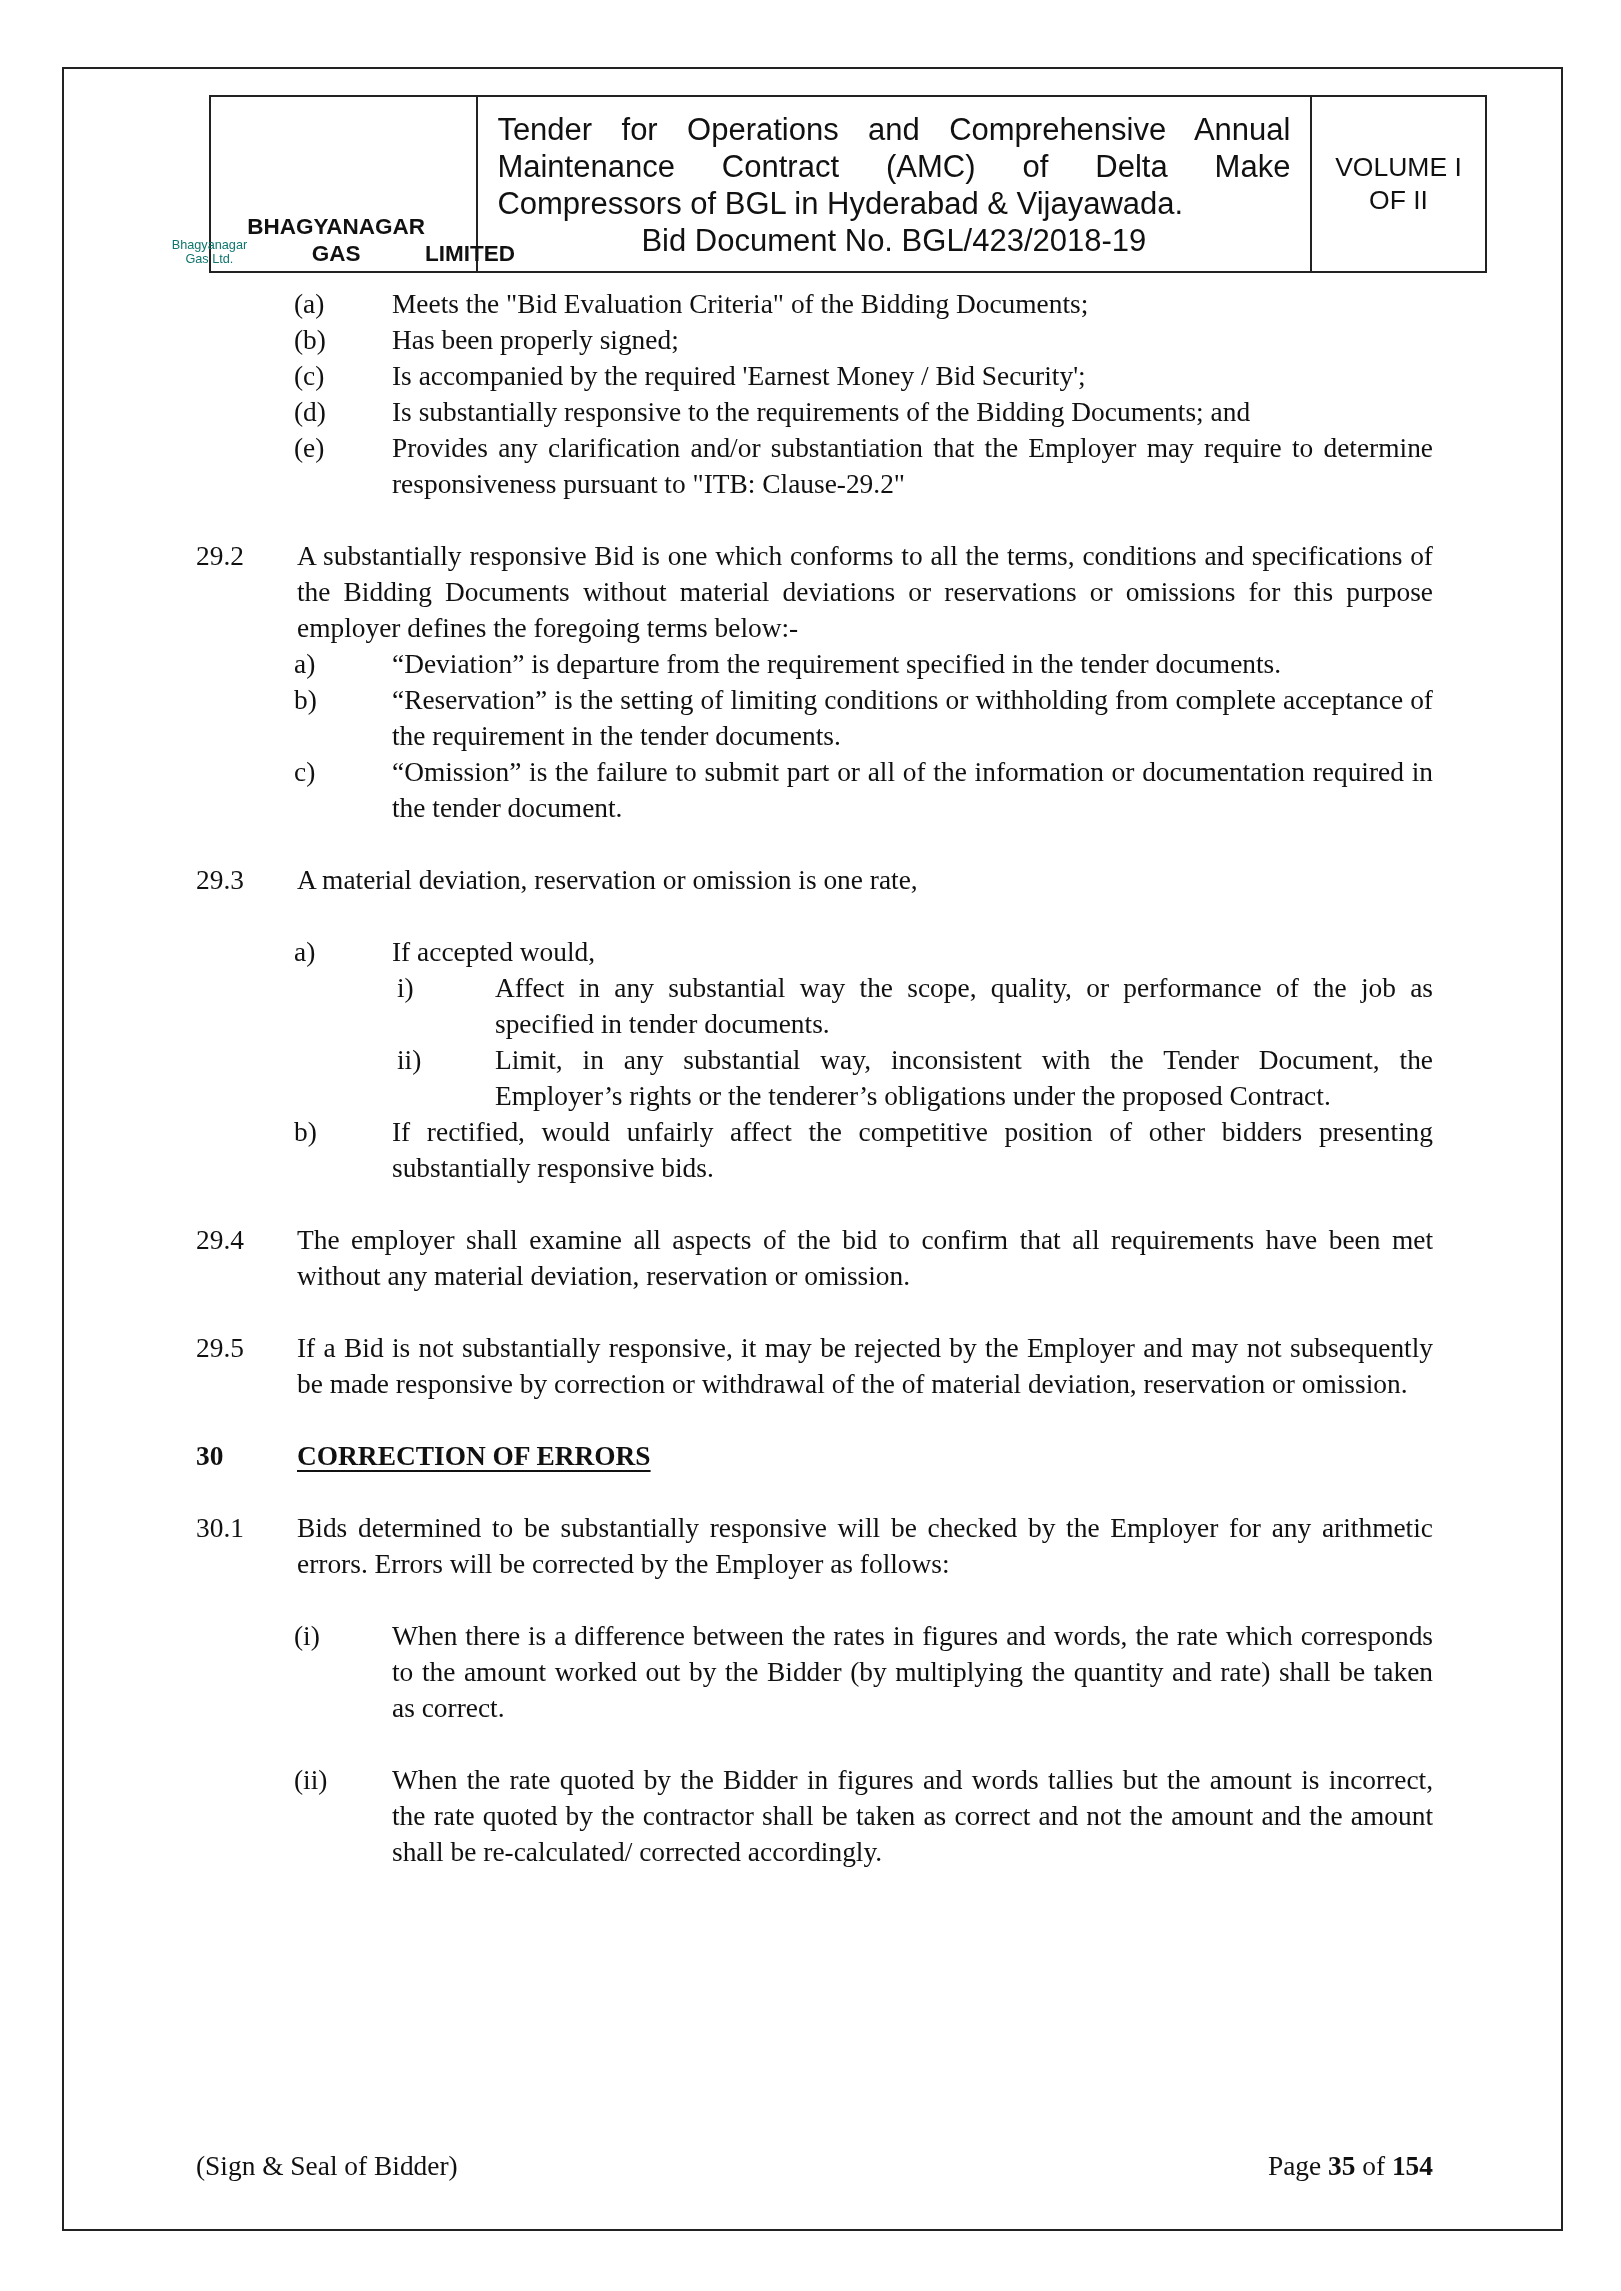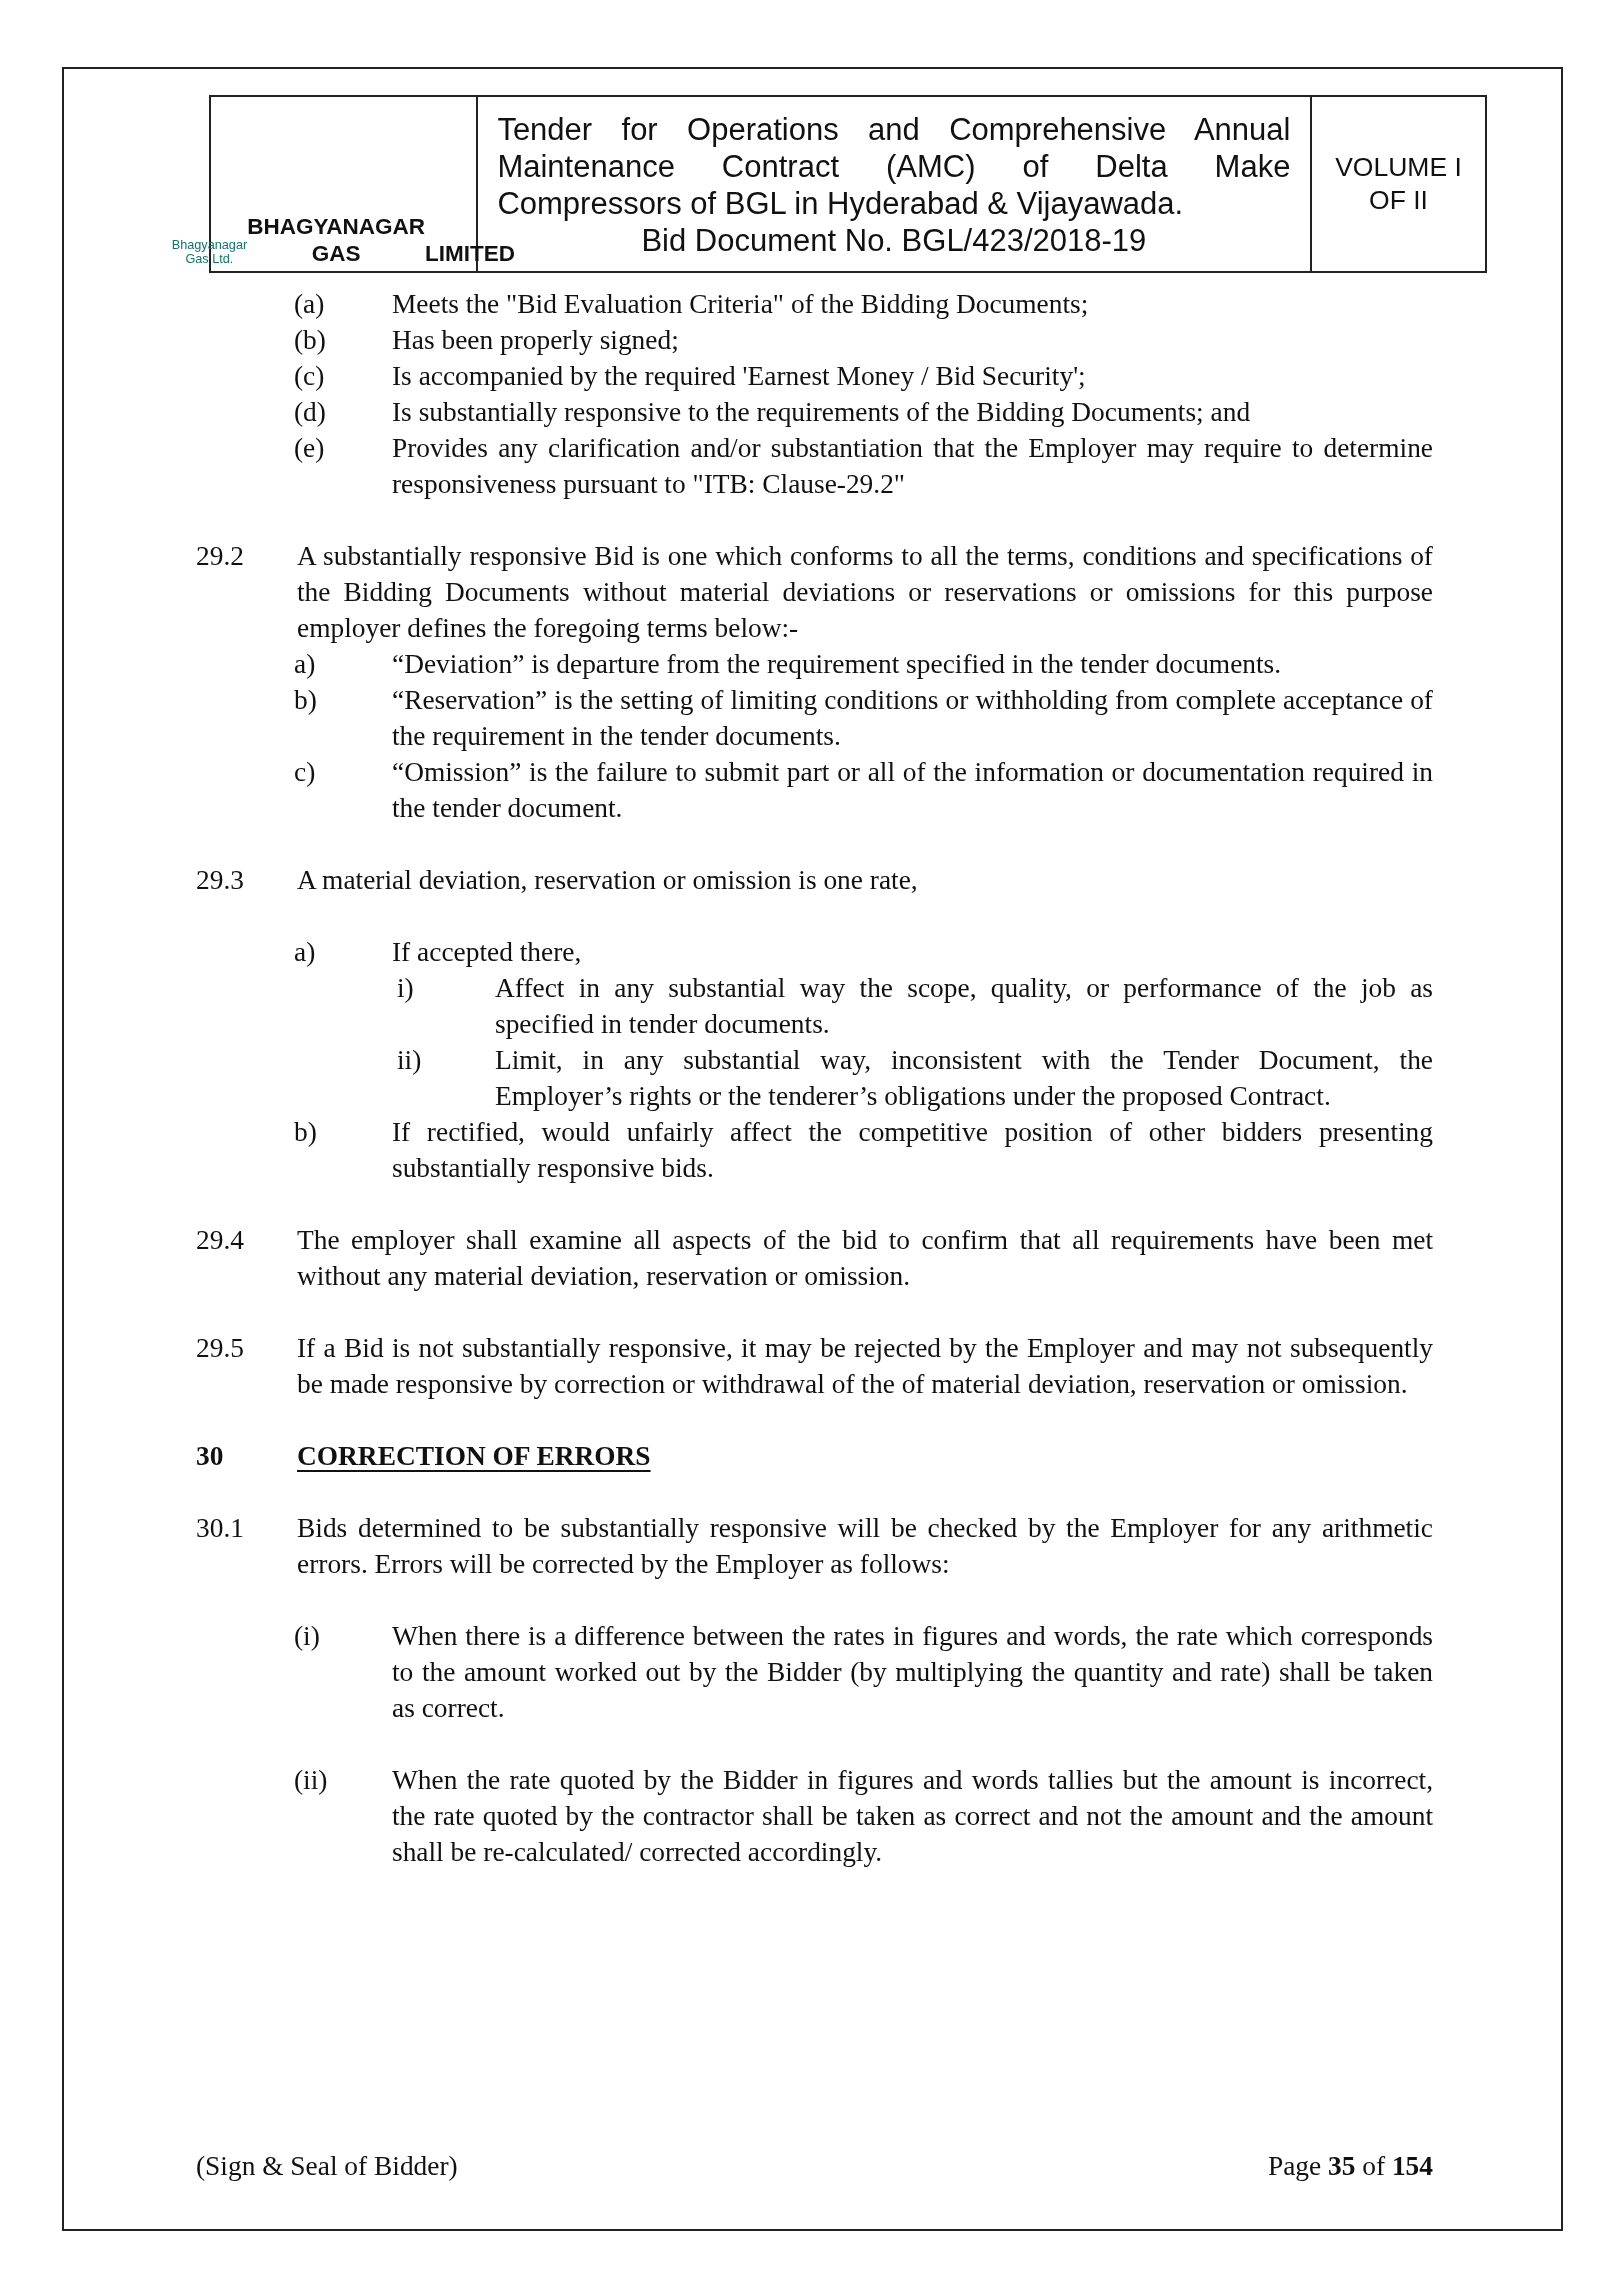--- a/index.html
+++ b/index.html
@@ -186,21 +186,21 @@
     </div>
   </div>
 
   <div class="block">
     <div class="row">
       <span class="sec-num">29.3</span>
       <span class="txt">A material deviation, reservation or omission is one rate,</span>
     </div>
     <div class="row ind1 gap-top">
       <span class="marker">a)</span>
-      <span class="txt">If accepted there,</span>
+      <span class="txt">If accepted would,</span>
     </div>
     <div class="row ind2">
       <span class="marker">i)</span>
       <span class="txt">Affect in any substantial way the scope, quality, or performance of the job as specified in tender documents.</span>
     </div>
     <div class="row ind2">
       <span class="marker">ii)</span>
       <span class="txt">Limit, in any substantial way, inconsistent with the Tender Document, the Employer’s rights or the tenderer’s obligations under the proposed Contract.</span>
     </div>
     <div class="row ind1">

